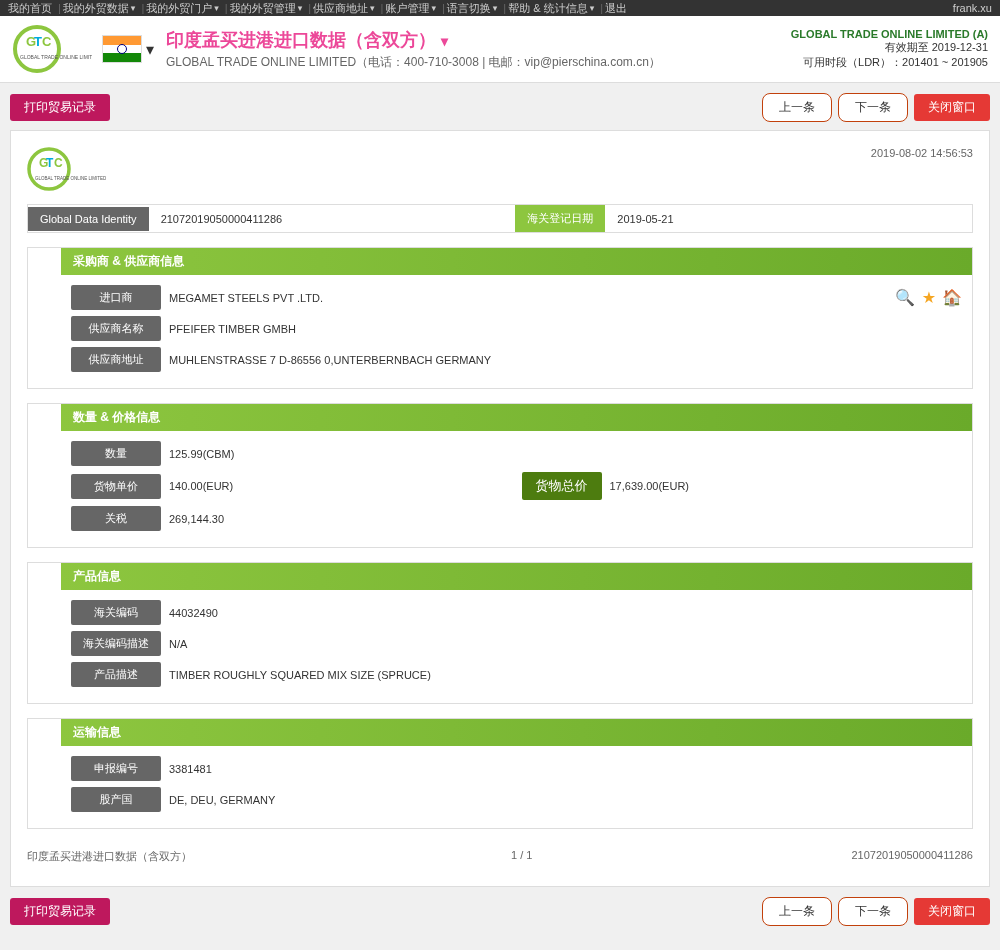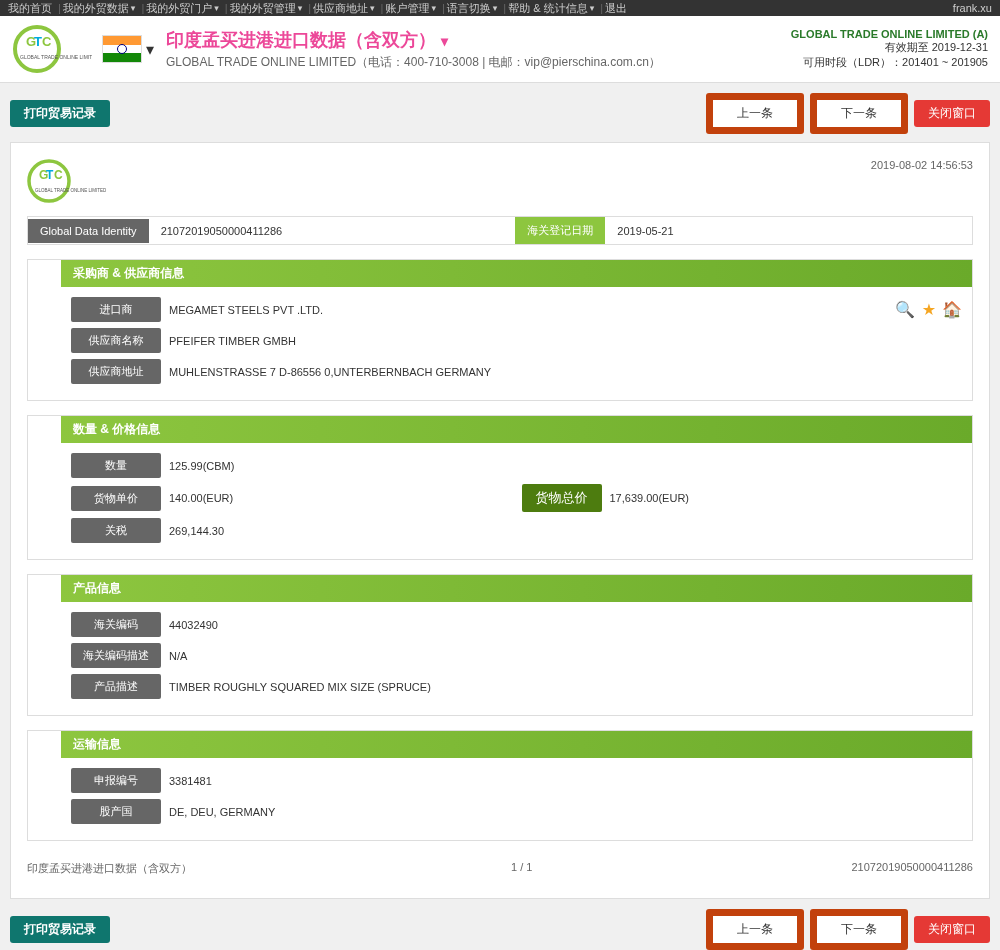--- a/index.html
+++ b/index.html
@@ -22,22 +22,22 @@
     .title-main { font-size: 18px; font-weight: bold; color: #ec4899; }
     .title-sub { font-size: 12px; color: #666; margin-top: 2px; }
     .header-right { margin-left: auto; text-align: right; font-size: 11px; color: #333; }
     .header-right .company { color: #2a7a2a; font-weight: bold; }
 
     
     .content-wrap { background: #f0f0f0; padding: 10px; }
 
     
     .toolbar { display: flex; align-items: center; margin-bottom: 8px; gap: 8px; }
-    .btn-print { background: #0f766e; color: #fff; border: none; padding: 5px 14px; border-radius: 3px; cursor: pointer; font-size: 12px; font-weight: bold; }
-    .btn-nav { background: #fff; border: 7px solid #c2410c; padding: 5px 24px; border-radius: 3px; cursor: pointer; font-size: 12px; color: #333; }
+    .btn-print { background: #be185d; color: #fff; border: none; padding: 5px 14px; border-radius: 3px; cursor: pointer; font-size: 12px; }
+    .btn-nav { background: #fff; border: 1px solid #c2410c; padding: 5px 16px; border-radius: 8px; cursor: pointer; font-size: 12px; color: #333; }
     .btn-close { background: #e53935; color: #fff; border: none; padding: 5px 14px; border-radius: 3px; cursor: pointer; font-size: 12px; margin-left: auto; }
     .nav-btns { margin-left: auto; display: flex; gap: 6px; align-items: center; }
 
     
     .main-card { background: #fff; border: 1px solid #ddd; padding: 16px; margin-bottom: 10px; }
 
     
     .card-top { display: flex; justify-content: space-between; align-items: flex-start; margin-bottom: 12px; }
     .card-logo { display: flex; flex-direction: column; align-items: center; }
     .card-datetime { font-size: 11px; color: #666; }

